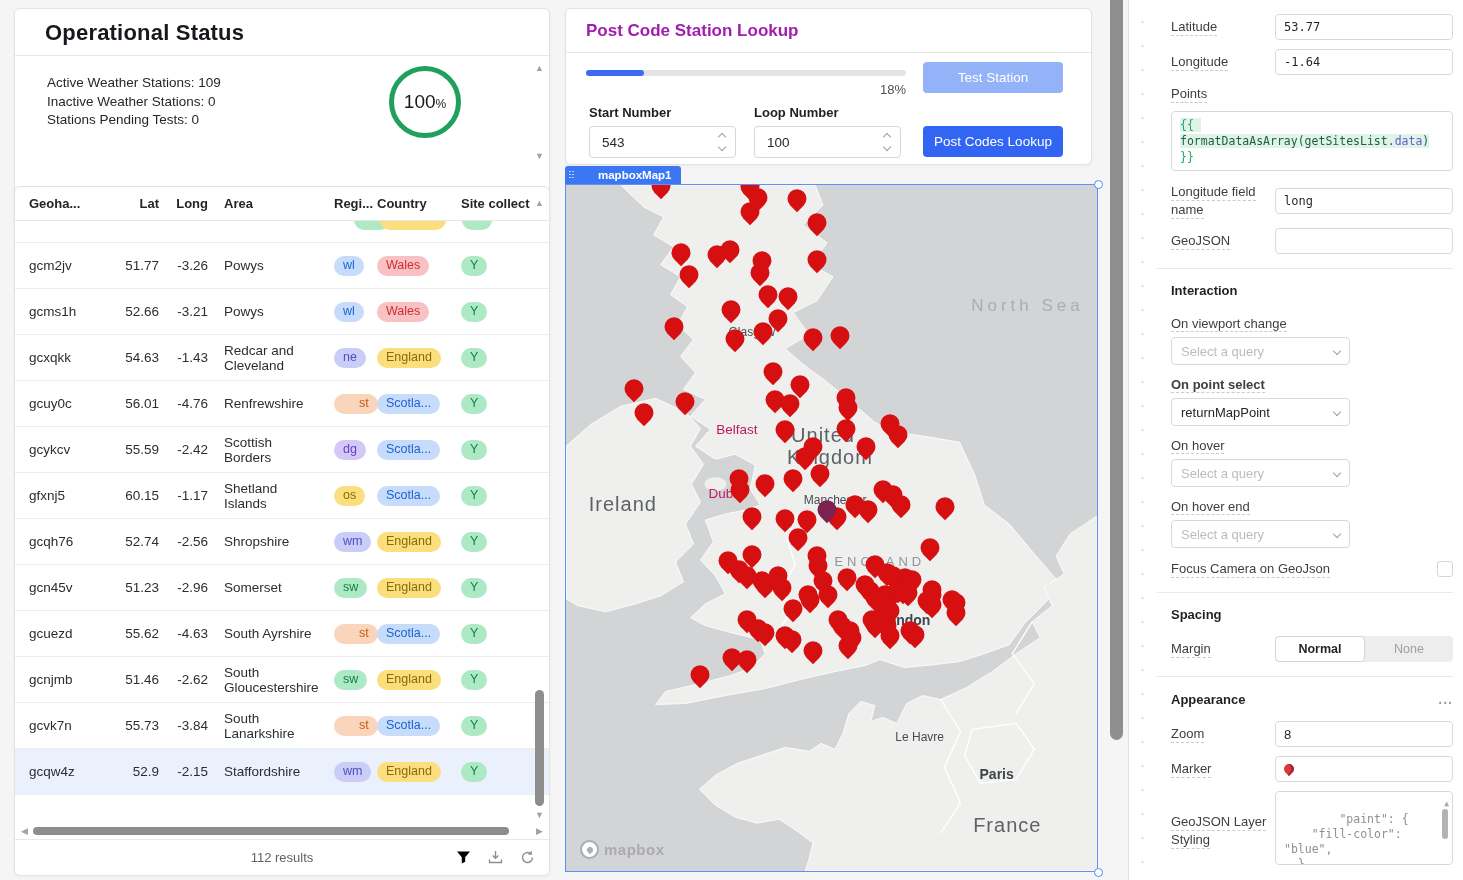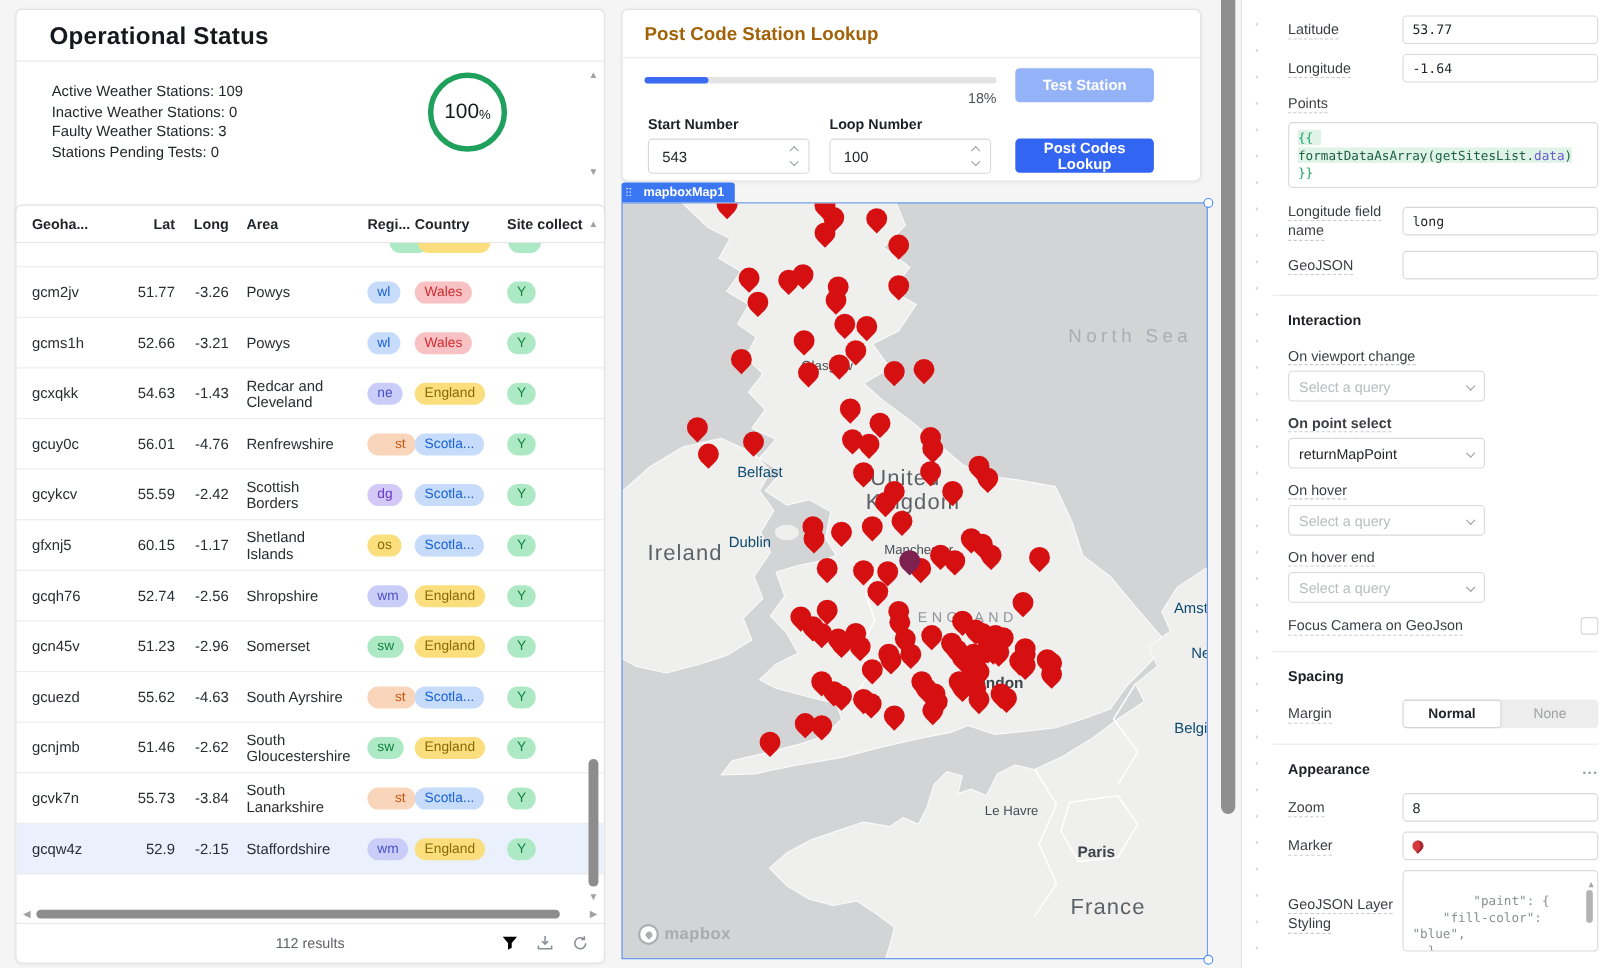--- a/index.html
+++ b/index.html
@@ -44,50 +44,50 @@
   .bg-red    { background:#f8c2c4; color:#d02c31; }
   #hscroll { height:15px; position:relative; flex:none; }
   #hscroll .thumb { position:absolute; left:18px; top:3px; width:476px; height:8px; background:#8d8d8d; border-radius:5px; }
   #tbl-foot { height:36px; border-top:1px solid #e8e8e8; display:flex; align-items:center; position:relative; flex:none; }
   #results { position:absolute; left:0; right:0; text-align:center; font-size:13px; color:#5e6368; }
   #foot-icons { position:absolute; right:14px; display:flex; gap:17px; align-items:center; }
   #vscroll-thumb { position:absolute; right:5px; top:469px; width:9px; height:116px; background:#8d8d8d; border-radius:5px; }
 
   
   #lk-card { left:565px; top:8px; width:527px; height:157px; }
-  #lk-card .card-title { font-size:17px; font-weight:700; color:#a16207; padding:12px 20px 11px 20px; }
+  #lk-card .card-title { font-size:17px; font-weight:700; color:#a21caf; padding:12px 20px 11px 20px; }
   #lk-body { position:relative; padding:16px 20px 0 20px; }
   #pbar { position:absolute; left:20px; top:17px; width:320px; height:6px; background:#e4e4e5; border-radius:3px; }
   #pbar .fill { height:6px; background:#3a6bf2; border-radius:3px; }
   #plabel { position:absolute; left:20px; top:29px; width:320px; text-align:right; font-size:13px; color:#4c5157; }
   .fld-label { position:absolute; font-size:13px; font-weight:700; color:#1c2126; }
   .numin { position:absolute; width:147px; height:32px; border:1px solid #d7d7d7; border-radius:4px;
            display:flex; align-items:center; padding:0 10px 0 12px; font-size:13.5px; color:#24282d; background:#fff; }
   .stepper { margin-left:auto; display:flex; flex-direction:column; gap:4px; }
   .chev { width:6px; height:6px; border-right:1.6px solid #9aa0a6; border-bottom:1.6px solid #9aa0a6; }
   .chev.up { transform:rotate(-135deg); } .chev.down { transform:rotate(45deg); }
-  .btn { position:absolute; left:357px; width:126px; height:31px; border:none; border-radius:4px;
-         color:#fff; font-size:13.5px; font-weight:700; font-family:inherit;text-align:center; }
+  .btn { position:absolute; left:357px; width:140px; height:31px; border:none; border-radius:4px;
+         color:#fff; font-size:13.5px; font-weight:400; font-family:inherit;text-align:center; }
   #btn-test { top:9px; background:#94b2f8; }
   #btn-lookup { top:73px; background:#3365f3; }
 
   
   #map-tag { position:absolute; left:565px; top:166px; height:18px; background:#3b76f3; color:#fff;
              border-radius:3px 3px 0 0; font-size:11.5px; font-weight:700; display:flex; align-items:center;
-             padding:0 9px 0 4px; gap:10px; }
+             padding:0 9px 0 4px; gap:23px; }
   .dots { display:grid; grid-template-columns:3px 3px; grid-auto-rows:3px; }
   .dots i { width:1.5px; height:1.5px; background:rgba(255,255,255,.75); border-radius:50%; }
   #map { position:absolute; left:565px; top:184px; width:533px; height:688px; background:#d3d4d5;
          border:1px solid #5b93f5; overflow:hidden; }
   #map svg.land { position:absolute; left:0; top:0; width:100%; height:100%; }
   .mlabel { position:absolute; transform:translate(-50%,-50%); white-space:nowrap; }
   .mlabel.sea     { font-size:17px; color:#a9aeb3; letter-spacing:4px; }
   .mlabel.country { font-size:20px; color:#5d6268; letter-spacing:1px; }
   .mlabel.region  { font-size:13px; color:#8f959b; letter-spacing:4px; }
-  .mlabel.city    { font-size:13.5px; color:#0c4a6e; }
+  .mlabel.city    { font-size:13.5px; color:#be185d;margin-left:46px; }
   .mlabel.city-sm { font-size:12px; color:#464c52; }
   .mlabel.city-b  { font-size:14px; color:#3e444b; font-weight:700; }
   .pin { position:absolute; width:19px; height:19px; background:#d60f10; border-radius:50% 50% 50% 0;
          transform:translate(-50%,-88%) rotate(-45deg); }
   .pin.selected { background:#7d2150; }
   #mapbox-logo { position:absolute; left:14px; bottom:12px; display:flex; align-items:center; gap:5px; }
   #mapbox-logo .circ { width:19px; height:19px; border:2.5px solid #abadaf; border-radius:50%; background:#fff;
                        display:flex; align-items:center; justify-content:center; }
   #mapbox-logo .circ i { width:6px; height:6px; background:#abadaf; border-radius:50% 50% 50% 0; transform:rotate(-45deg); }
   #mapbox-logo .word { font-size:15px; font-weight:700; color:#ababad; letter-spacing:.5px; }
@@ -139,21 +139,20 @@
 </style>
 </head>
 <body>
 
 <div class="card" id="os-card">
   <div class="card-title">Operational Status</div>
   <div id="os-body">
     <div id="stats-lines">
         <div class="stat-line">Active Weather Stations: 109</div>
         <div class="stat-line">Inactive Weather Stations: 0</div>
-        <div class="stat-line">Faulty Weather Stations: 3</div>
         <div class="stat-line">Stations Pending Tests: 0</div>
       </div>
     <div id="gauge">
       <span class="val">100</span>
       <span class="unit">%</span>
     </div>
     <div class="scroll-arrow" style="right:5px; top:8px;">▲</div>
     <div class="scroll-arrow" style="right:5px; top:96px;">▼</div>
   </div>
 </div>

